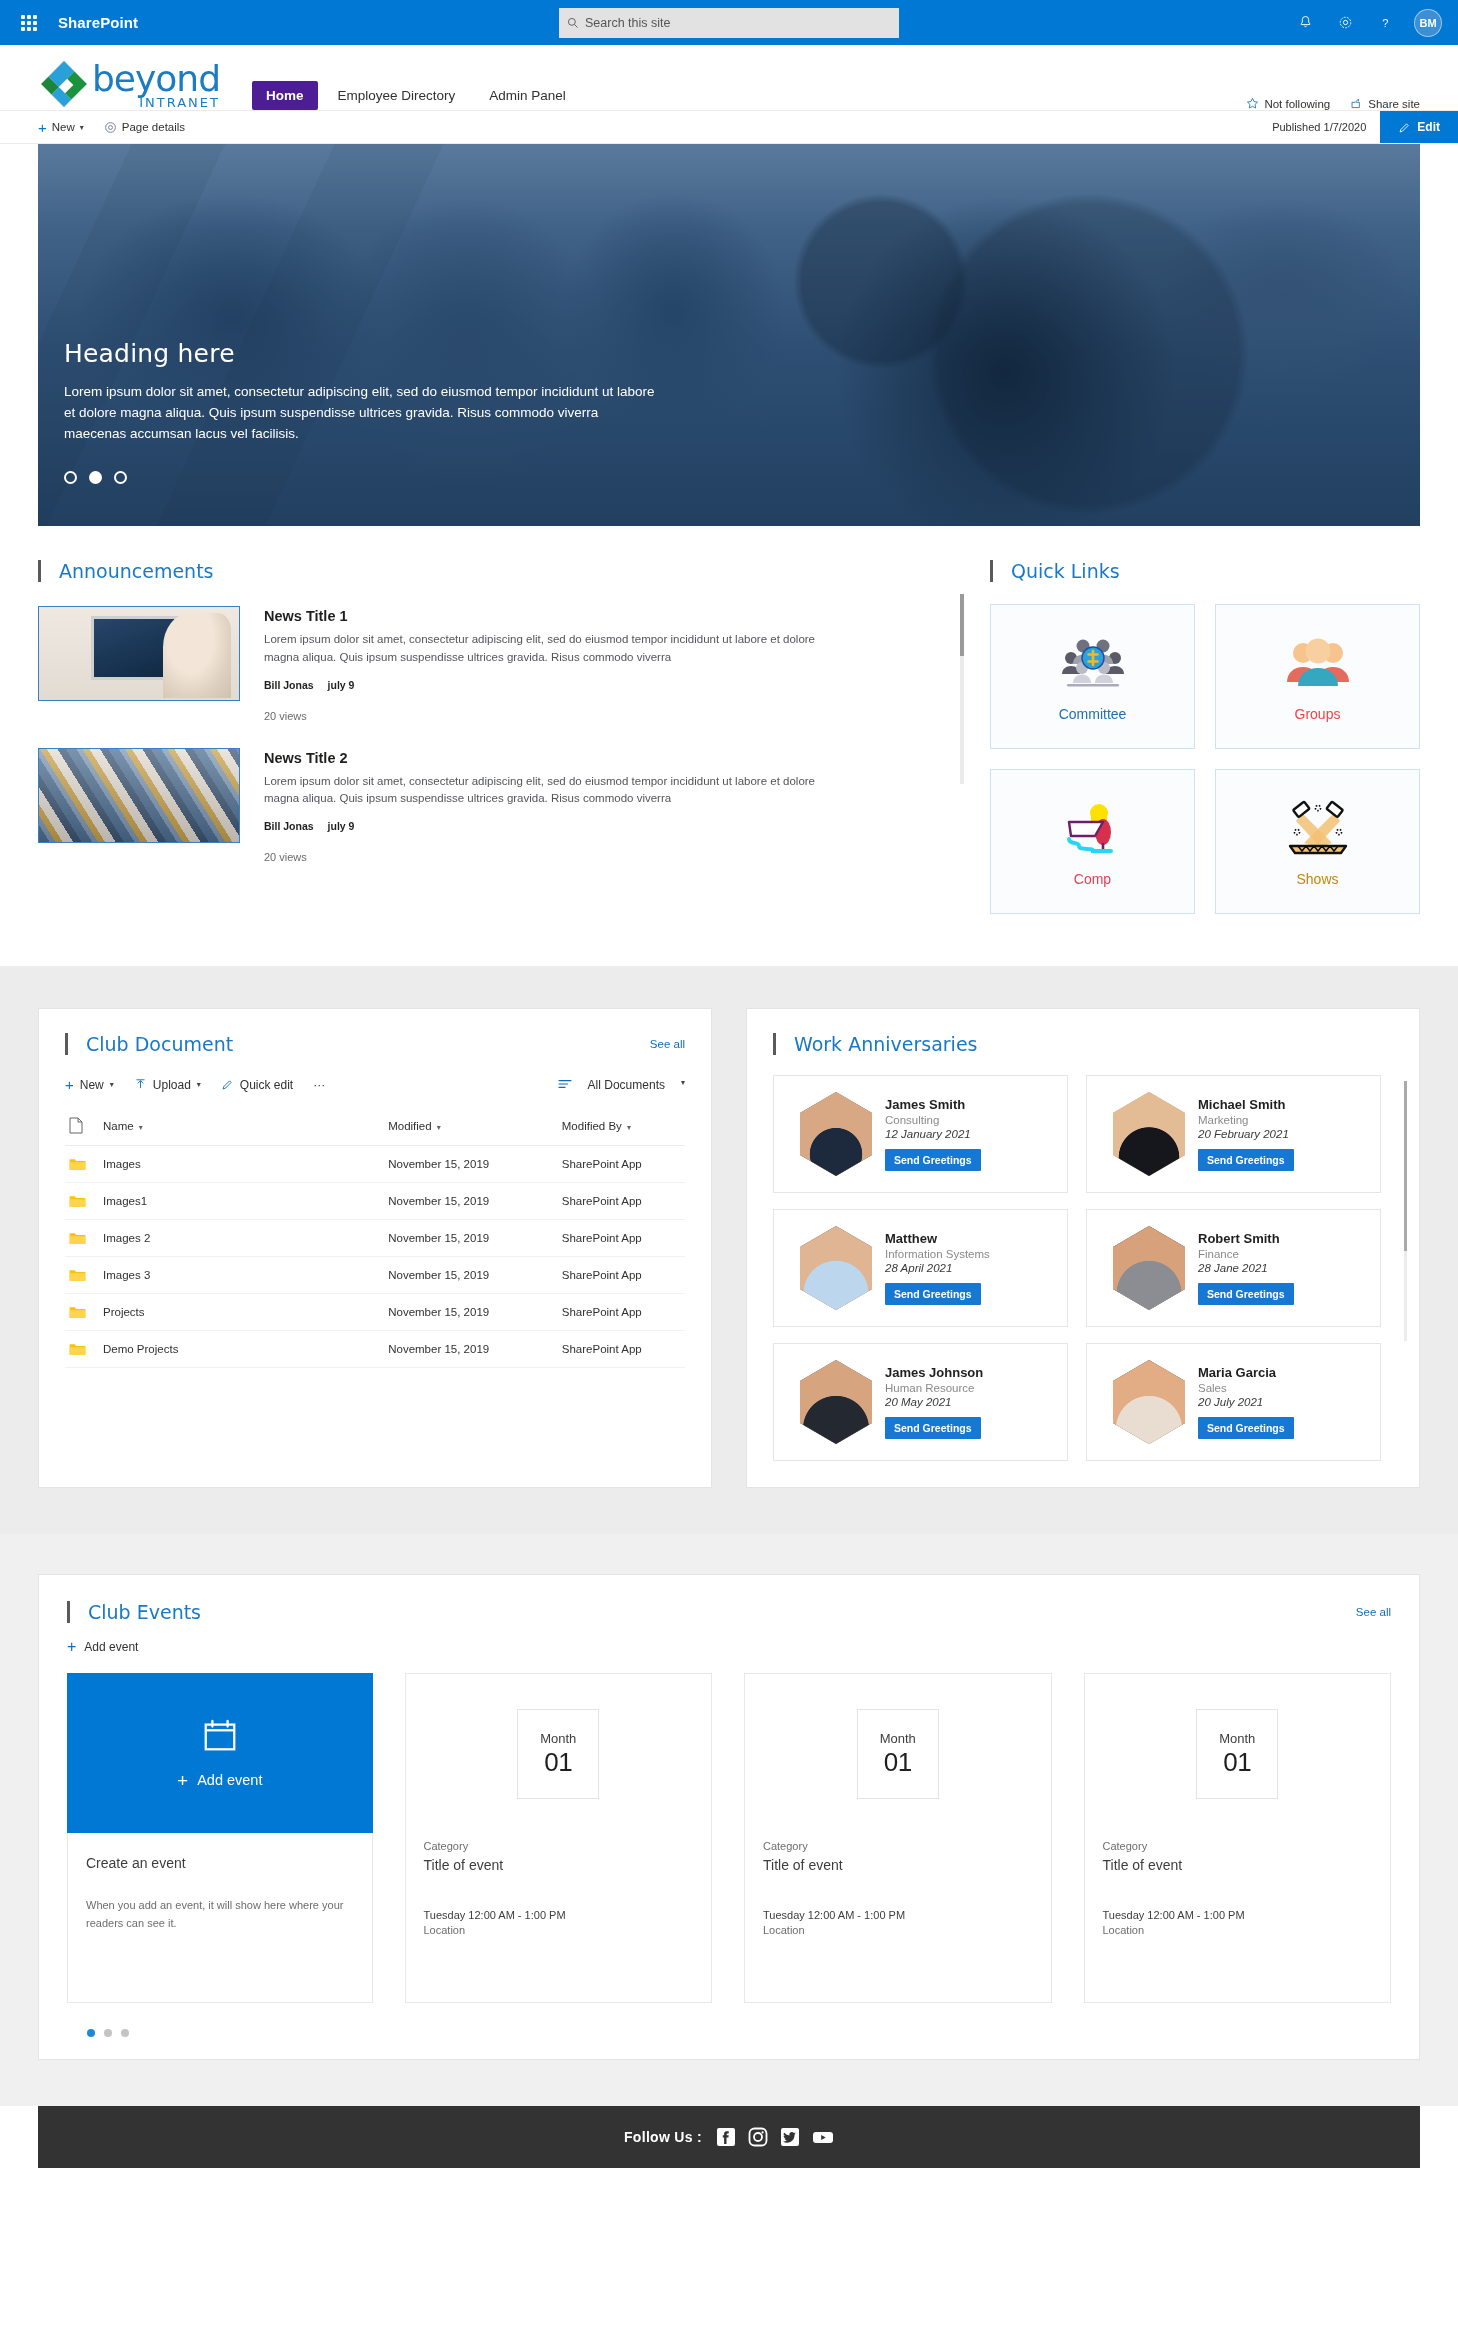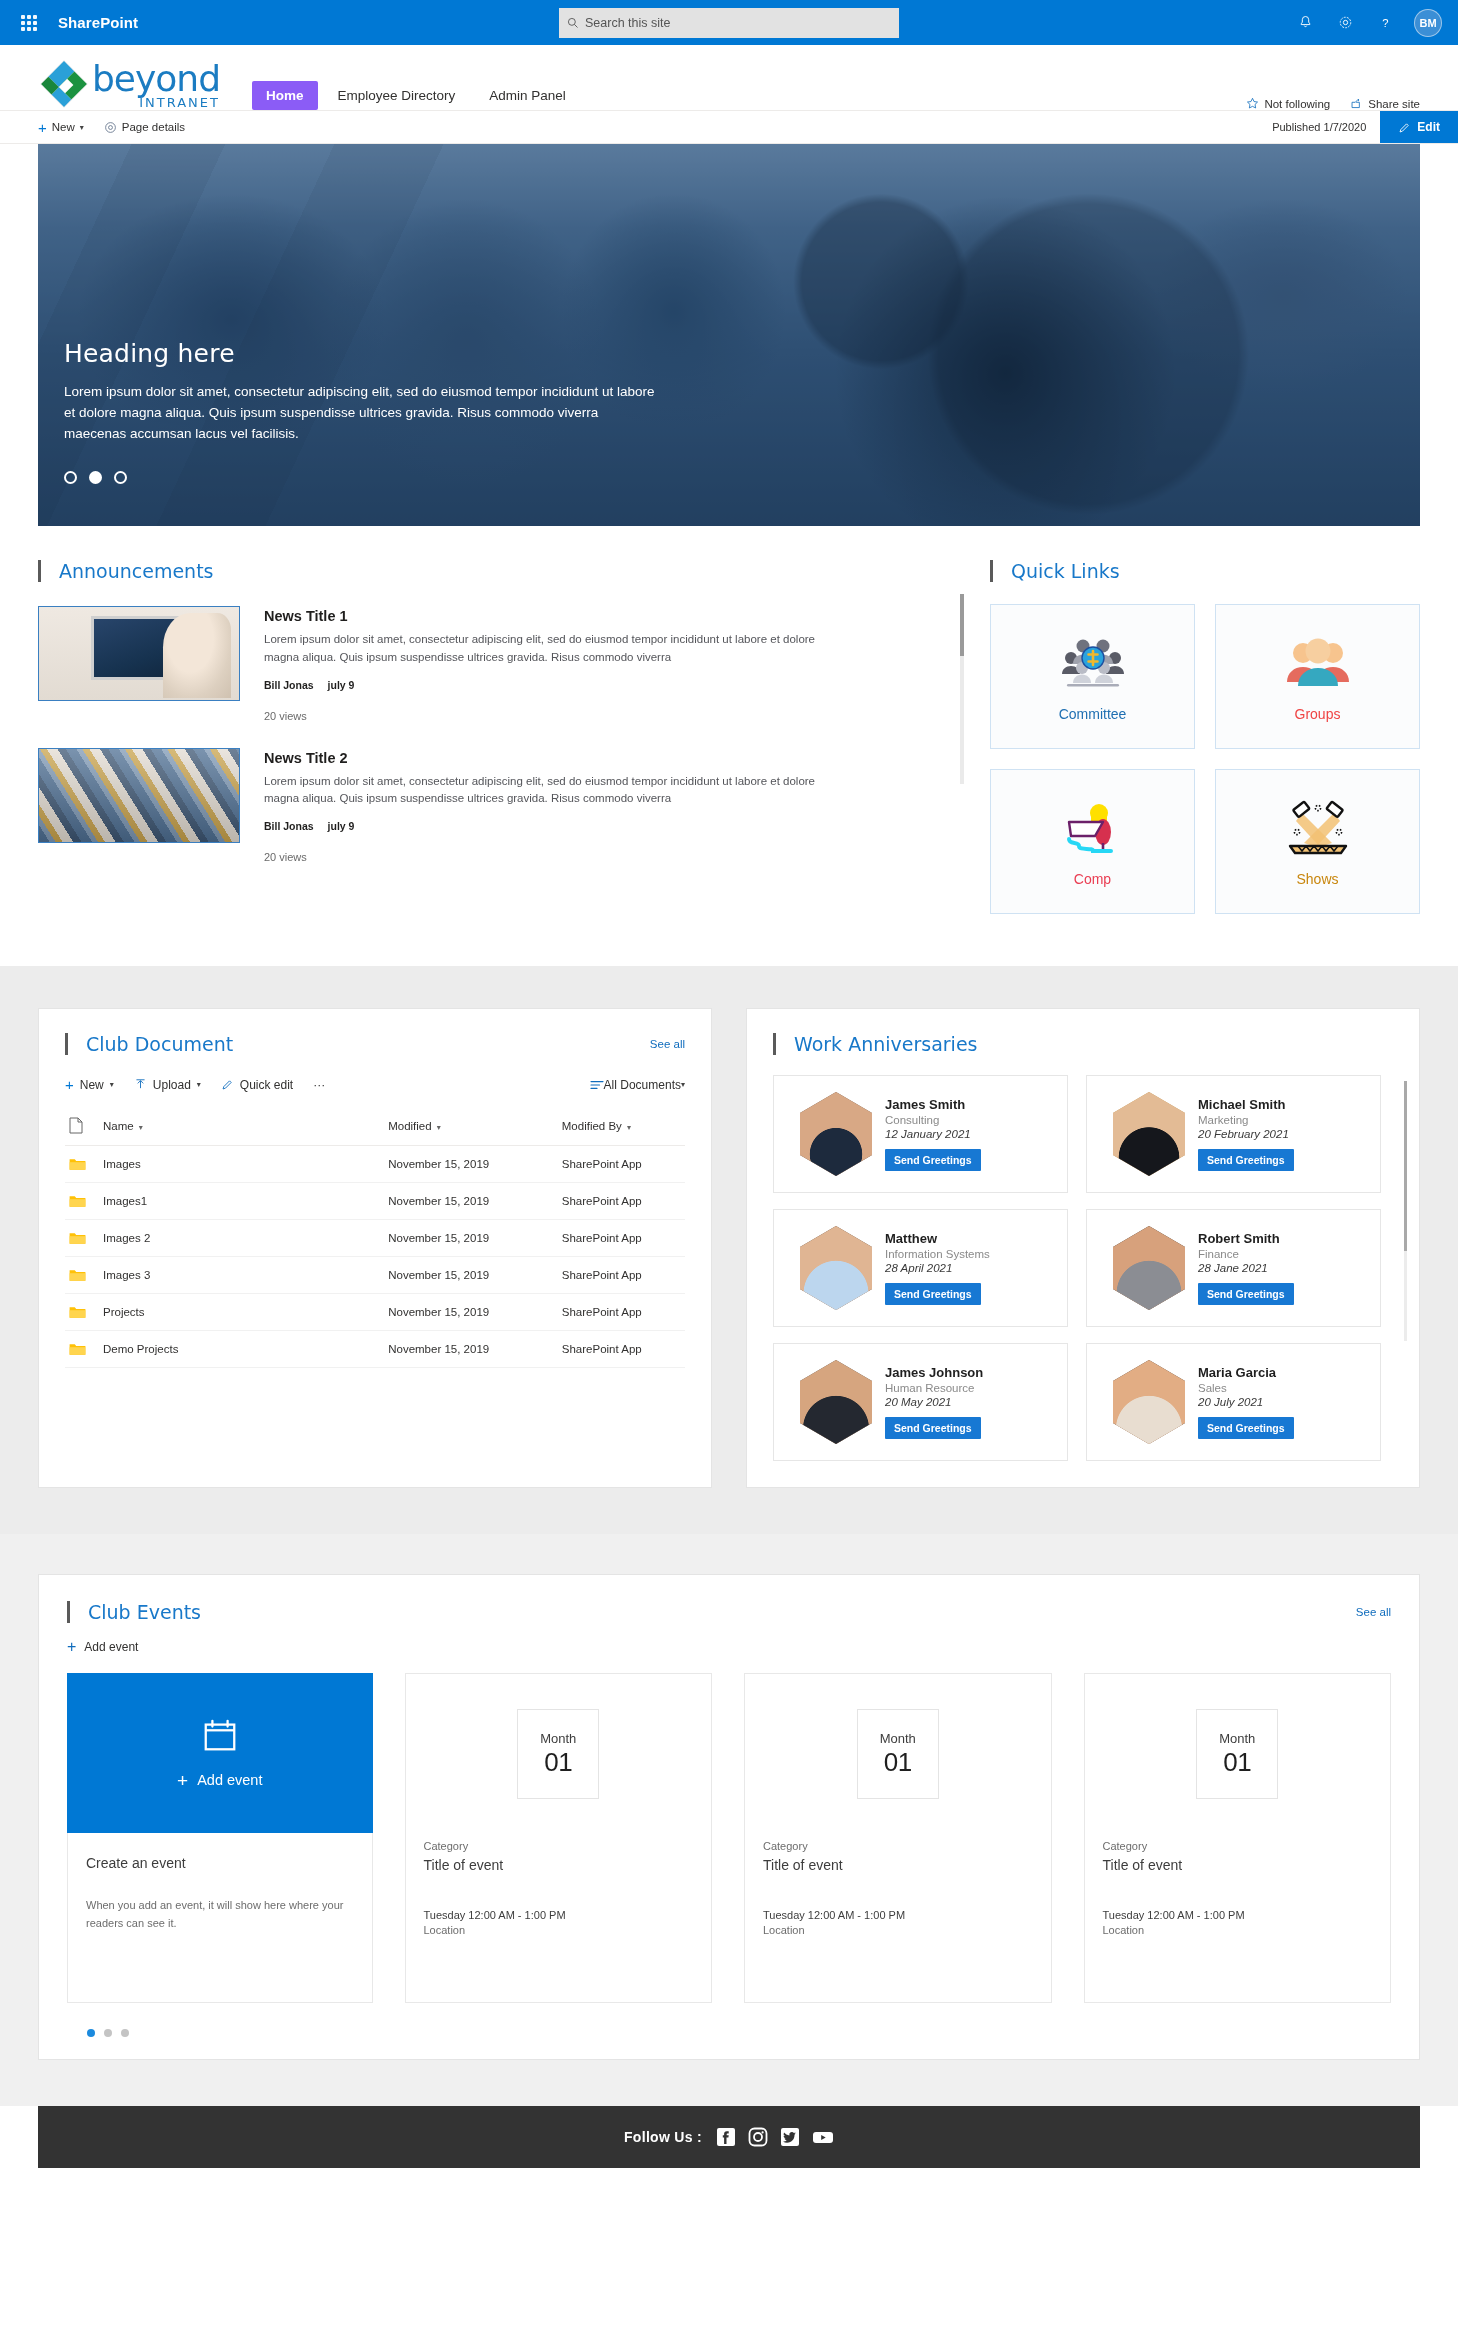--- a/index.html
+++ b/index.html
@@ -118,21 +118,21 @@
   }
   .site-nav { display: flex; align-items: center; gap: 6px; margin-left: 32px; }
   .nav-item {
     font-size: 13.5px;
     color: #323130;
     padding: 7px 14px;
     cursor: pointer;
     white-space: nowrap;
   }
   .nav-item.active {
-    background: #8b5cf6;
+    background: #4c1d95;
     color: #fff;
     border-radius: 2px;
     font-weight: 600;
   }
   .header-right {
     margin-left: auto;
     display: flex;
     align-items: center;
     gap: 20px;
     font-size: 11.5px;
@@ -332,21 +332,21 @@
   
   .docs-toolbar {
     display: flex; align-items: center;
     gap: 20px;
     margin-top: 22px;
     font-size: 12px;
     color: #323130;
   }
   .dt-btn { display: flex; align-items: center; gap: 6px; cursor: pointer; }
   .dt-caret { font-size: 8px; color: #444; }
-  .dt-right { margin-left: auto; display: flex; align-items: center; gap: 0; cursor: pointer; }
+  .dt-right { margin-left: auto; display: flex; gap: 16px; cursor: pointer; }
 
   .docs-table { width: 100%; border-collapse: collapse; margin-top: 14px; }
   .docs-table th {
     text-align: left;
     font-size: 11.5px;
     font-weight: 400;
     color: #323130;
     padding: 11px 4px;
     border-bottom: 1px solid #edebe9;
   }

